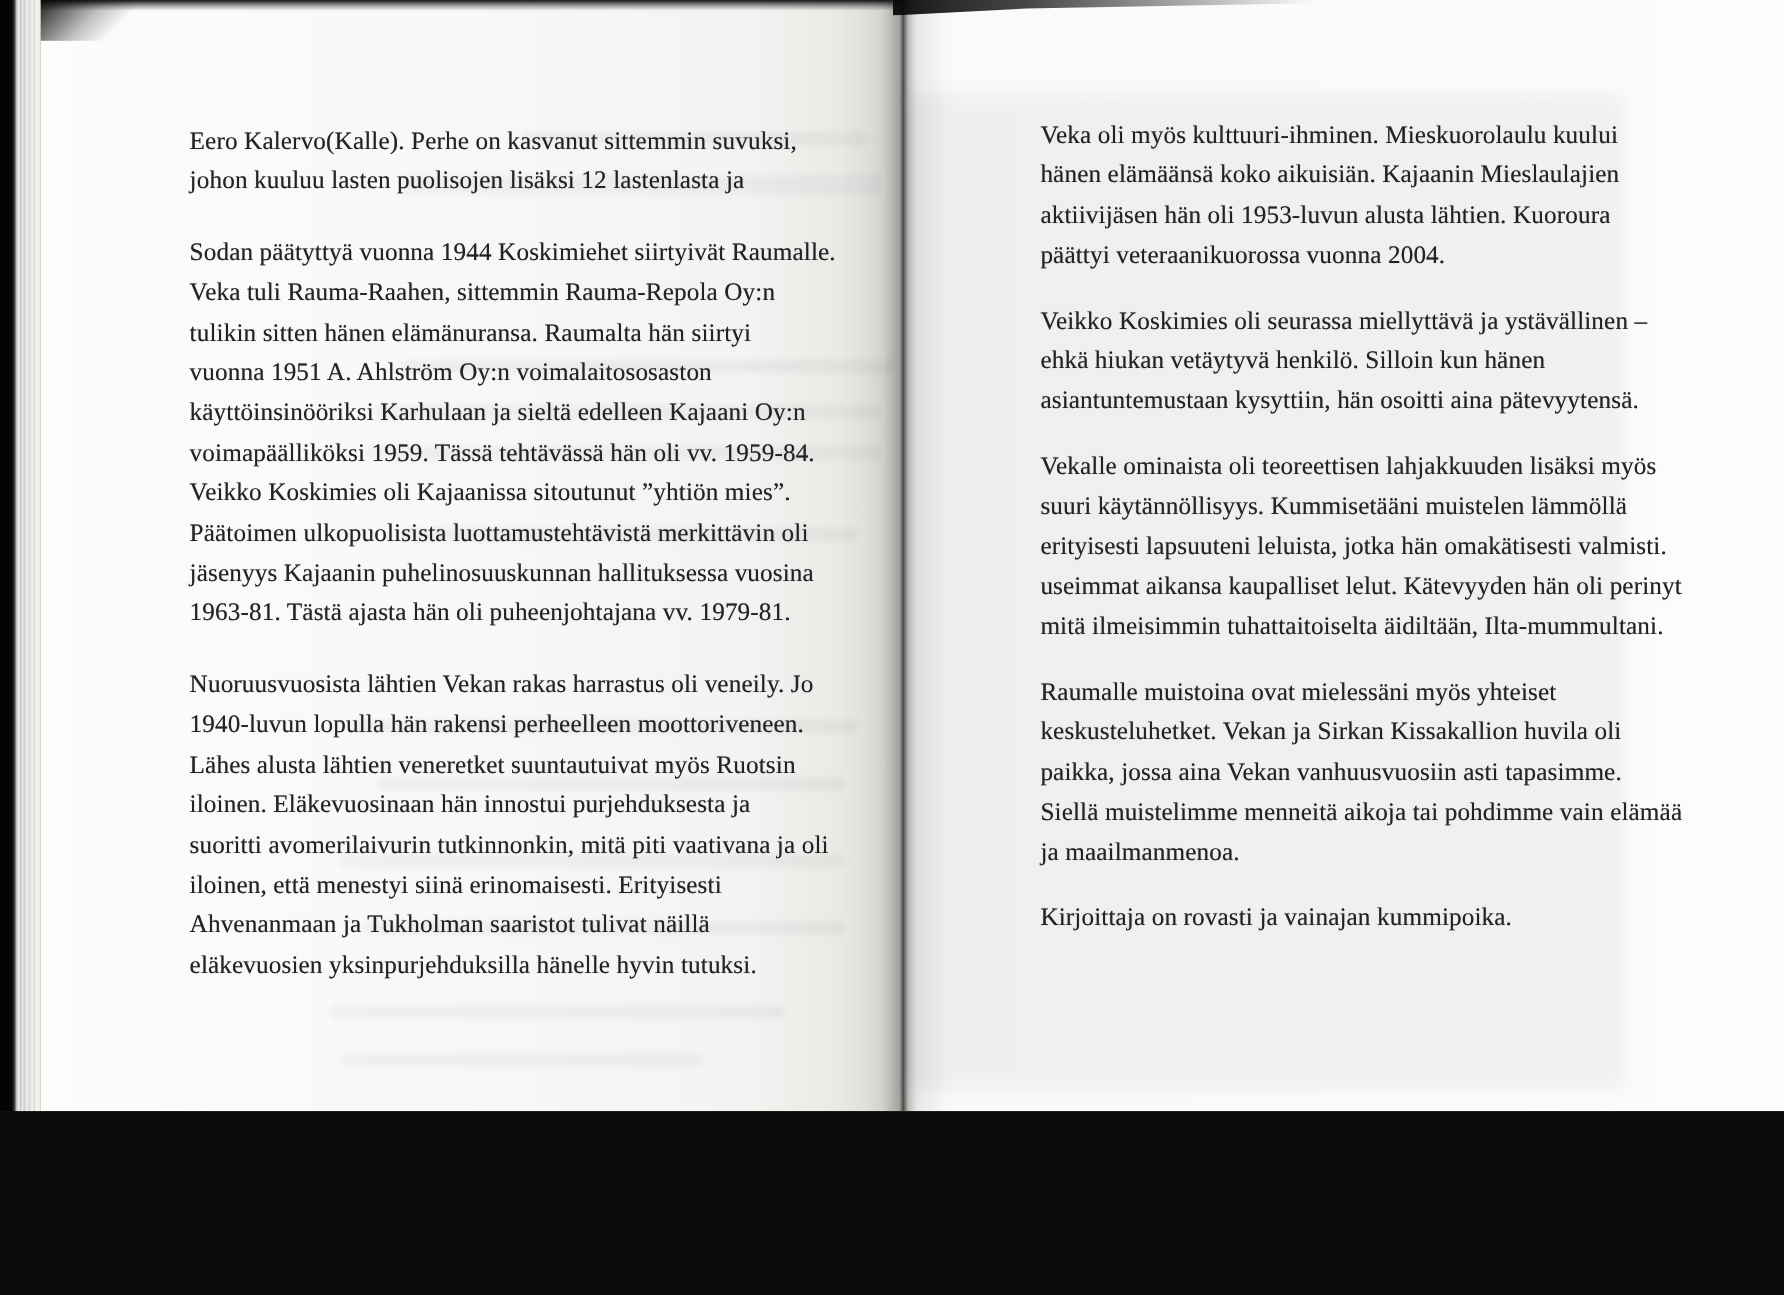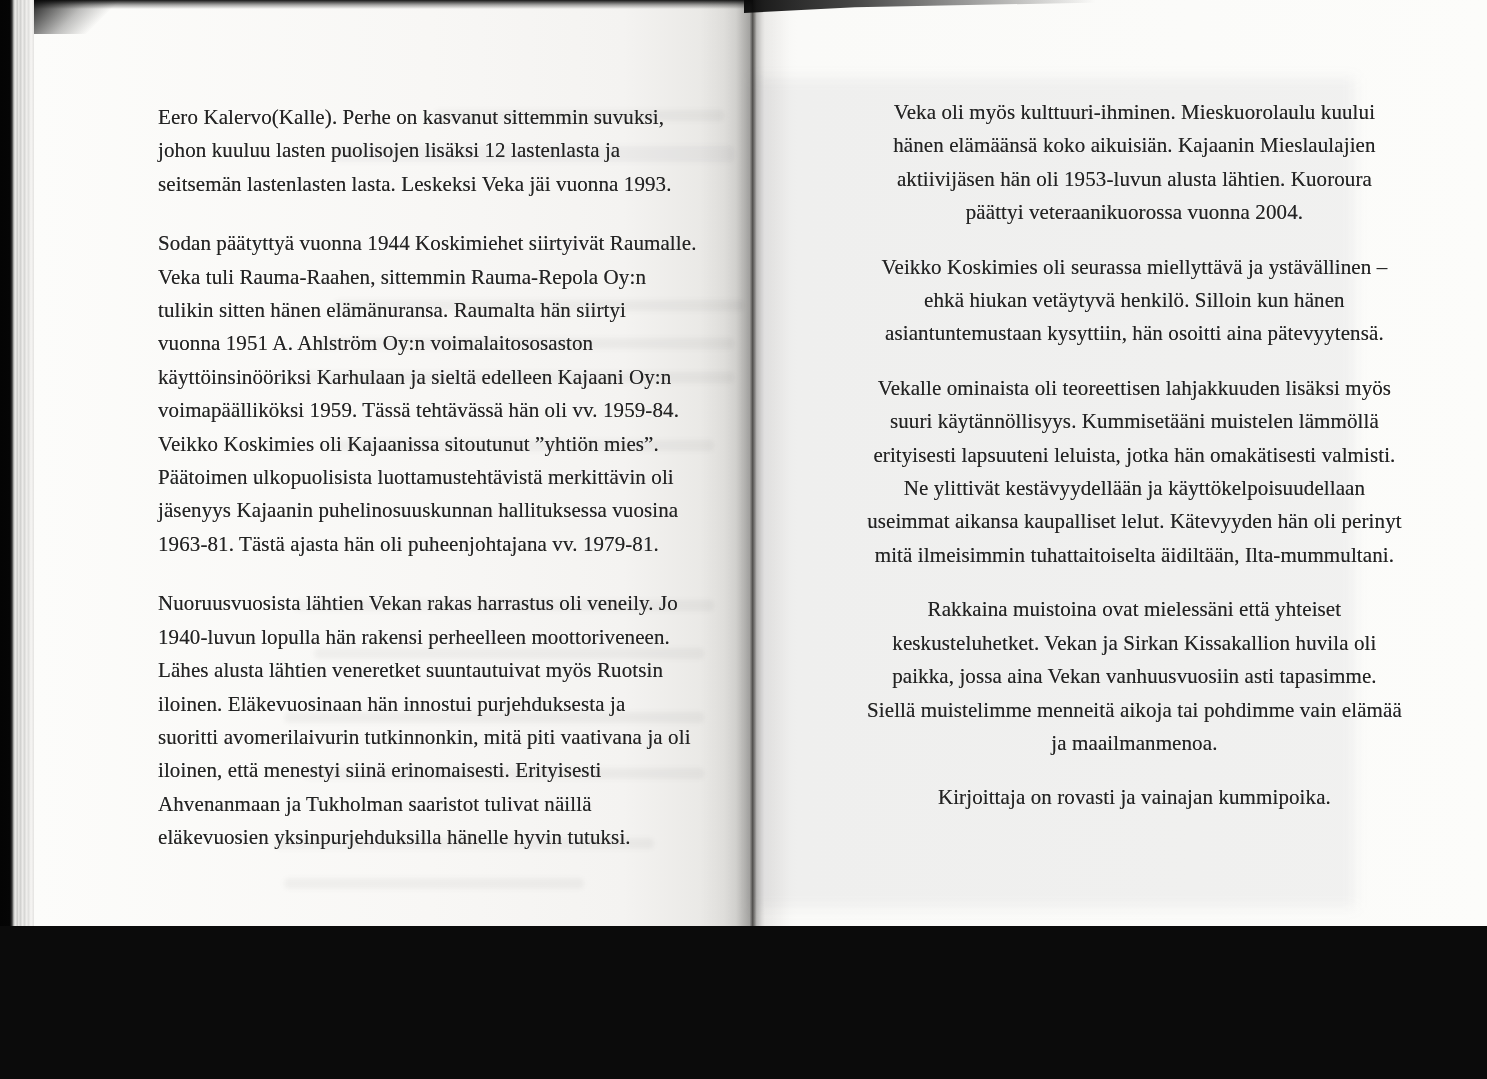--- a/index.html
+++ b/index.html
@@ -68,21 +68,21 @@
   
   .textcol{
     position:absolute;z-index:3;color:#232323;
     font-size:21px;line-height:33.4px;letter-spacing:0.1px;
     text-shadow:0 0 0.6px rgba(40,40,40,0.55);
     white-space:nowrap;
   }
   .textcol-left{left:124px;top:101px;}
   .textcol-right{left:114px;top:96px;}
   .textcol .para{margin:0 0 26px 0;}
-  .textcol-right .para{margin:0 0 21px 0;text-align:center;}
+  .textcol-right .para{margin:0 0 21px 0;}
   .pagenum{
     position:absolute;z-index:3;color:#3c3c3c;
     font-family:"Liberation Sans","DejaVu Sans",sans-serif;
     font-size:17px;letter-spacing:0.5px;
   }
   .pagenum-left{left:366px;top:1010px;font-weight:bold;}
   .pagenum-right{left:352px;top:998px;}
   
   .ghost{
     position:absolute;z-index:2;height:11px;border-radius:5px;
@@ -120,21 +120,20 @@
     <div class="ghost g7"></div>
     <div class="ghost g8"></div>
     <div class="ghost g9"></div>
     <div class="ghost g10"></div>
     <div class="ghost g11"></div>
     <div class="ghost g12"></div>
     <div class="textcol textcol-left">
         <div class="para">
           <div class="line">Eero Kalervo(Kalle). Perhe on kasvanut sittemmin suvuksi,</div>
           <div class="line">johon kuuluu lasten puolisojen lisäksi 12 lastenlasta ja</div>
-          <div class="line">seitsemän lastenlasten lasta. Leskeksi Veka jäi vuonna 1993.</div>
         </div>
         <div class="para">
           <div class="line">Sodan päätyttyä vuonna 1944 Koskimiehet siirtyivät Raumalle.</div>
           <div class="line">Veka tuli Rauma-Raahen, sittemmin Rauma-Repola Oy:n</div>
           <div class="line">tulikin sitten hänen elämänuransa.  Raumalta hän siirtyi</div>
           <div class="line">vuonna 1951 A. Ahlström Oy:n voimalaitososaston</div>
           <div class="line">käyttöinsinööriksi  Karhulaan ja sieltä edelleen Kajaani Oy:n</div>
           <div class="line">voimapäälliköksi 1959. Tässä tehtävässä hän oli vv. 1959-84.</div>
           <div class="line">Veikko Koskimies oli Kajaanissa sitoutunut ”yhtiön mies”.</div>
           <div class="line">Päätoimen ulkopuolisista luottamustehtävistä merkittävin oli</div>
@@ -166,26 +165,25 @@
         </div>
         <div class="para">
           <div class="line">Veikko Koskimies oli seurassa miellyttävä ja ystävällinen  –</div>
           <div class="line">ehkä hiukan vetäytyvä henkilö.  Silloin kun hänen</div>
           <div class="line">asiantuntemustaan kysyttiin, hän osoitti  aina pätevyytensä.</div>
         </div>
         <div class="para">
           <div class="line">Vekalle ominaista oli teoreettisen lahjakkuuden lisäksi myös</div>
           <div class="line">suuri käytännöllisyys. Kummisetääni muistelen lämmöllä</div>
           <div class="line">erityisesti lapsuuteni leluista, jotka hän omakätisesti valmisti.</div>
-          <div class="line">Ne ylittivät kestävyydellään ja  käyttökelpoisuudellaan</div>
           <div class="line">useimmat aikansa kaupalliset lelut. Kätevyyden hän oli perinyt</div>
           <div class="line">mitä ilmeisimmin tuhattaitoiselta äidiltään, Ilta-mummultani.</div>
         </div>
         <div class="para">
-          <div class="line">Rakkaina muistoina ovat mielessäni että yhteiset</div>
+          <div class="line">Raumalle muistoina ovat mielessäni myös yhteiset</div>
           <div class="line">keskusteluhetket.  Vekan ja Sirkan Kissakallion huvila oli</div>
           <div class="line">paikka, jossa aina Vekan vanhuusvuosiin asti  tapasimme.</div>
           <div class="line">Siellä muistelimme menneitä aikoja tai pohdimme vain elämää</div>
           <div class="line">ja maailmanmenoa.</div>
         </div>
         <div class="para">
           <div class="line">Kirjoittaja on rovasti ja vainajan kummipoika.</div>
         </div>
       </div>
     <div class="pagenum pagenum-right">59</div>

